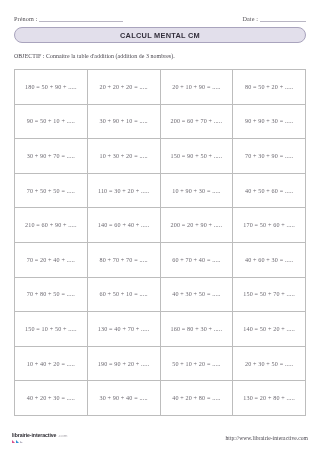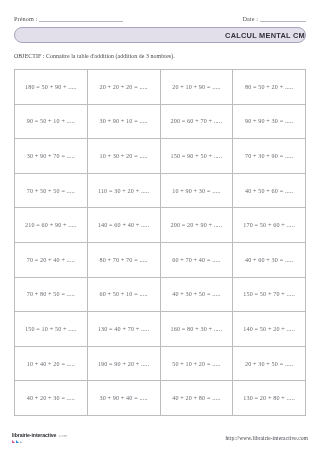--- a/index.html
+++ b/index.html
@@ -52,21 +52,21 @@
 
   
   .title-banner {
     margin: 5px 14px 0 14px;
     height: 14px;
     background: #e2dfeb;
     border: 0.7px solid #a9a4bd;
     border-radius: 8px;
     display: flex;
     align-items: center;
-    justify-content: flex-end;
+    justify-content: center;
   }
   .title-text {
     font-family: "Liberation Sans", sans-serif;
     font-size: 7.4px;
     font-weight: bold;
     color: #332f3c;
     letter-spacing: 0.25px;
   }
 
   

